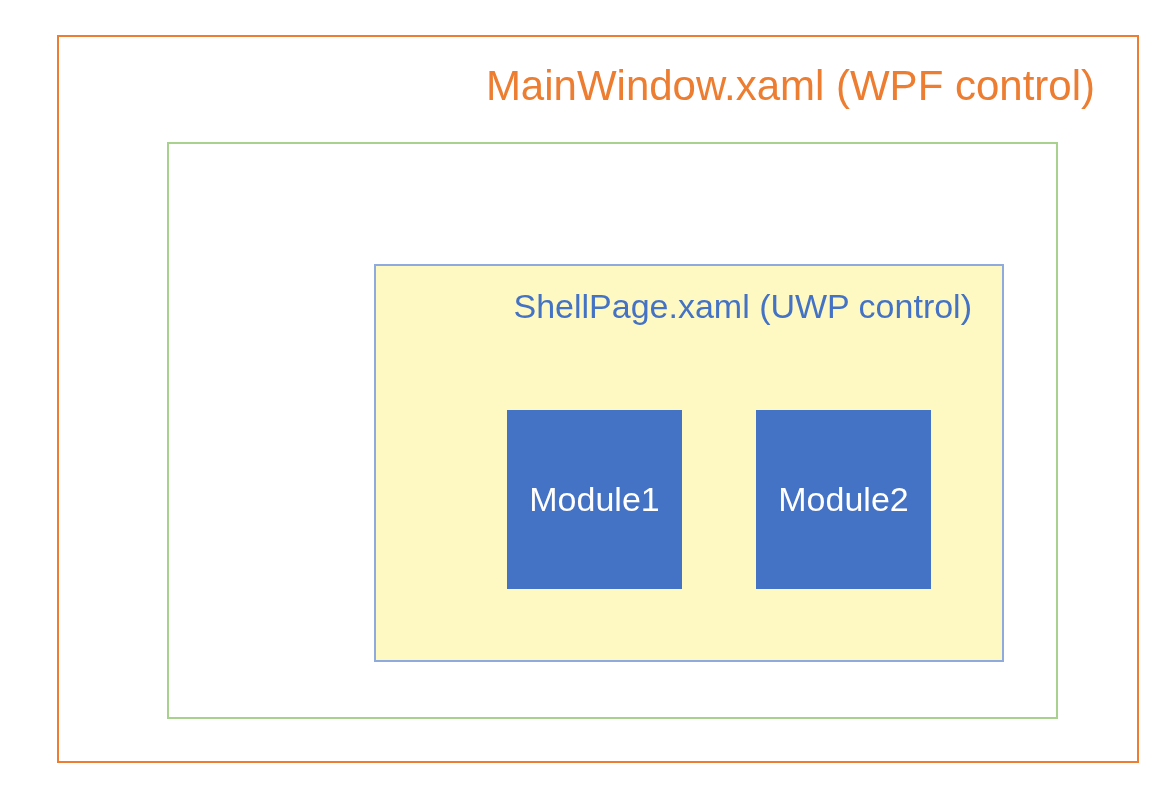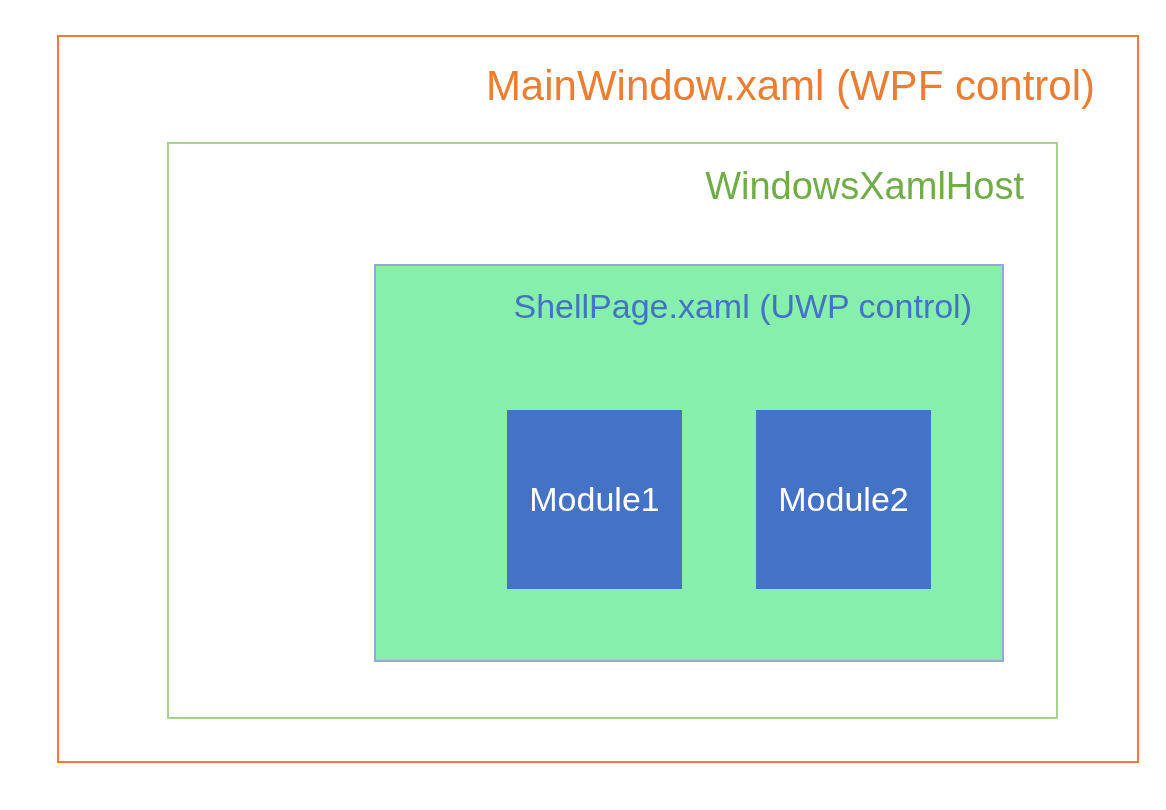--- a/index.html
+++ b/index.html
@@ -47,21 +47,21 @@
 
   
   .layer-inner {
     position: absolute;
     left: 205px;      
     top: 120px;       
     width: 630px;
     height: 398px;
     box-sizing: border-box;
     border: 2px solid #8FAADC;
-    background: #86efac;
+    background: #fef9c3;
   }
 
   
   .layer-caption {
     position: absolute;
     right: 0;
     text-align: right;
     white-space: nowrap;
     font-weight: 400;
     line-height: 1.1;
@@ -114,21 +114,20 @@
 <body>
 
 <div id="diagram-canvas">
 
   <div class="layer-outer">
 
     <div class="layer-caption caption-outer">MainWindow.xaml (WPF control)</div>
 
     <div class="layer-middle">
 
-      <div class="layer-caption caption-middle">WindowsXamlHost</div>
 
       <div class="layer-inner">
 
         <div class="layer-caption caption-inner">ShellPage.xaml (UWP control)</div>
 
         <div class="module-box module-1">
           <span class="module-line">Module</span>
           <span class="module-line">1</span>
         </div>
 

